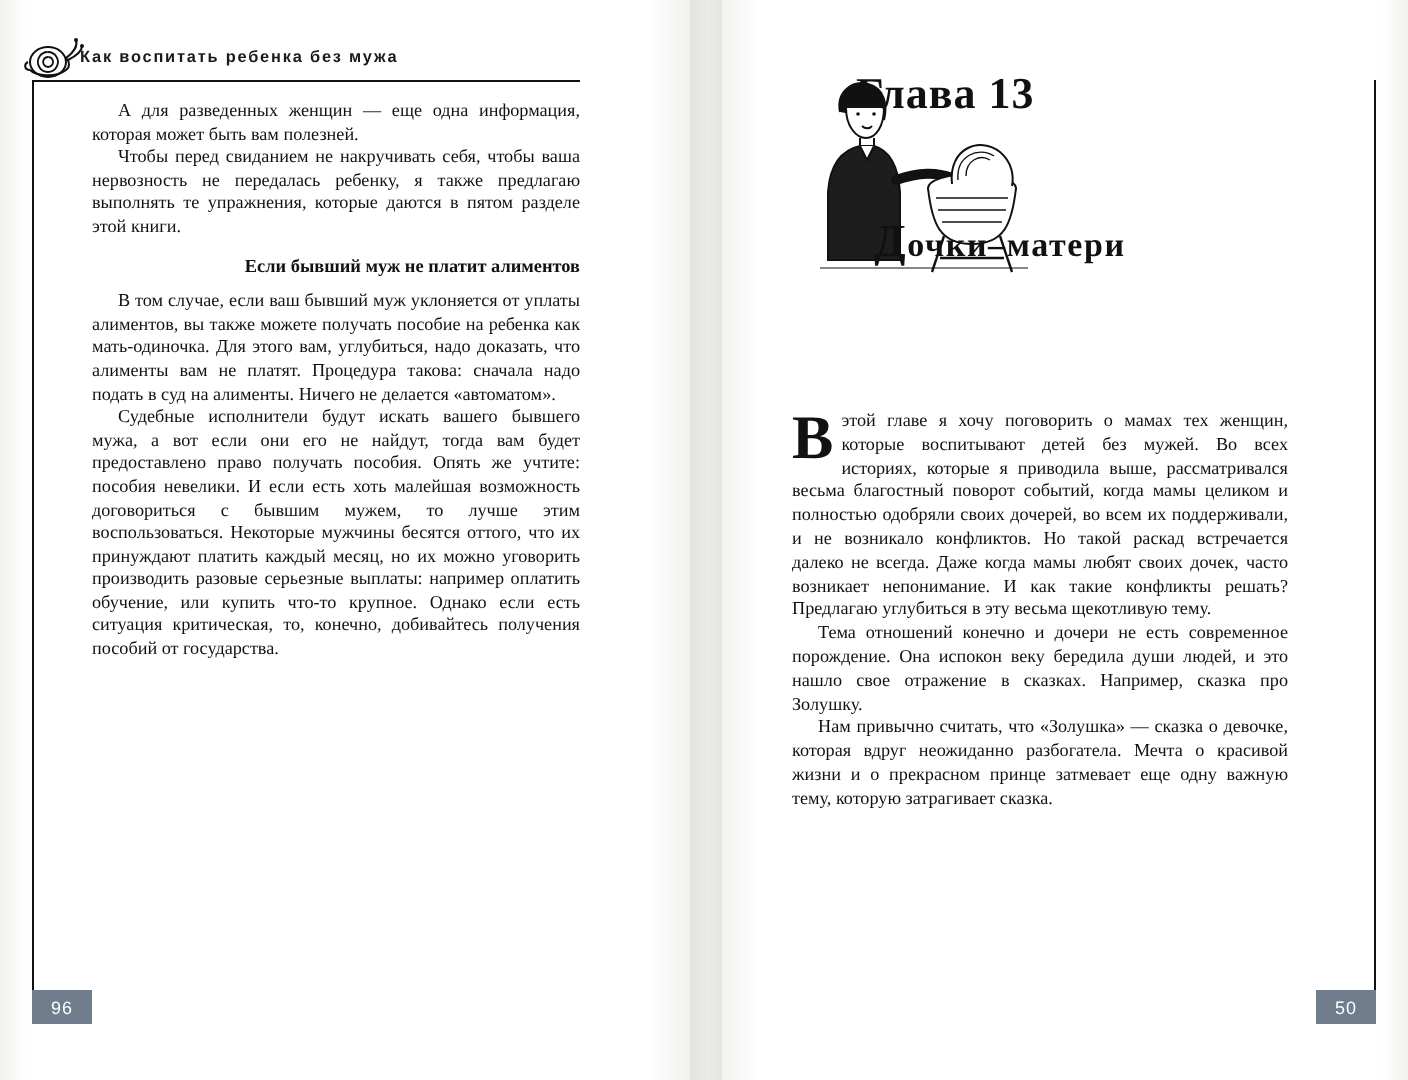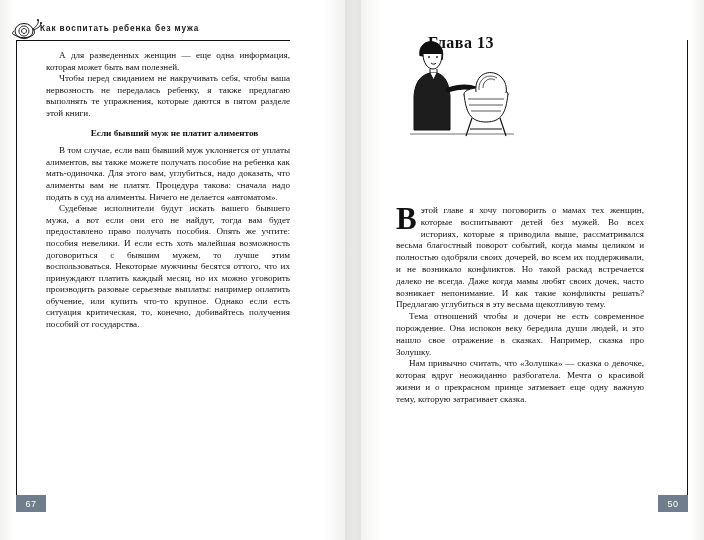--- a/index.html
+++ b/index.html
@@ -81,21 +81,21 @@
   }
   .left-col p {
     margin: 0;
     text-indent: 13px;
   }
   .left-col p.sub {
     text-indent: 13px;
     font-weight: bold;
     margin-top: 8px;
     margin-bottom: 6px;
-    text-align: center;
+    text-align: right;
     font-size: 9.2px;
   }
   .bold-run { font-weight: normal; }
   .folio-box-left {
     position: absolute;
     left: 16px; bottom: 28px;
     width: 30px; height: 17px;
     background: #6f7d8c;
     color: #ffffff;
     font-family: "Liberation Sans", sans-serif;
@@ -114,21 +114,21 @@
   .r-vert-rule {
     position: absolute;
     right: 16px; top: 40px;
     width: 1px; height: 455px;
     background: #111;
   }
   .chapter-title {
     position: absolute;
     left: 76px; top: 34px;
     font-family: "Liberation Serif", serif;
-    font-size: 16px;
+    font-size: 22px;
     font-weight: bold;
     color: #111;
     letter-spacing: 0.5px;
   }
   .chapter-name {
     position: absolute;
     left: 85px; top: 108px;
     font-family: "Liberation Serif", serif;
     font-size: 17px;
     font-weight: bold;
@@ -209,21 +209,21 @@
     <div class="vert-rule"></div>
 
     <div class="left-col">
       <p>А для разведенных женщин — еще одна информация, которая может быть вам полезней.</p>
       <p>Чтобы перед свиданием не накручивать себя, чтобы ваша нервозность не передалась ребенку, я также предлагаю выполнять те упражнения, которые даются в пятом разделе этой книги.</p>
       <p class="sub">Если бывший муж не платит алиментов</p>
       <p><span>В том случае, если ваш бывший муж уклоняется от уплаты алиментов, вы также можете получать пособие на ребенка как мать-одиночка. Для этого вам, углубиться, надо доказать, что алименты вам не платят. Процедура такова: </span><span class="bold-run">сначала надо подать в суд на алименты. Ничего не делается «автоматом».</span></p>
       <p>Судебные исполнители будут искать вашего бывшего мужа, а вот если они его не найдут, тогда вам будет предоставлено право получать пособия. Опять же учтите: пособия невелики. И если есть хоть малейшая возможность договориться с бывшим мужем, то лучше этим воспользоваться. Некоторые мужчины бесятся оттого, что их принуждают платить каждый месяц, но их можно уговорить производить разовые серьезные выплаты: например оплатить обучение, или купить что-то крупное. Однако если есть ситуация критическая, то, конечно, добивайтесь получения пособий от государства.</p>
     </div>
 
-    <div class="folio-box-left">67</div>
+    <div class="folio-box-left">96</div>
   </div>
 
   <div class="right-page">
 
     <div class="illustration">
       <svg width="130" height="115" viewBox="0 0 130 115" xmlns="http://www.w3.org/2000/svg">
 
         <g stroke="#111" fill="none" stroke-width="1">
 
           <path d="M30 26 C28 16 36 10 44 12 C52 14 54 22 52 30" fill="#111"></path>
@@ -255,26 +255,27 @@
           <path d="M93 58 C93 50 100 47 105 50" stroke-width="0.7"></path>
 
           <path d="M82 88 L76 106 M110 88 L116 106 M80 99 L112 99" stroke-width="1.2"></path>
         </g>
 
         <path d="M20 104 L124 104" stroke="#111" stroke-width="0.6" fill="none"></path>
       </svg>
     </div>
 
     <div class="chapter-title">Глава 13</div>
+    <div class="chapter-name"><span class="cap">Д</span><span>очки–матери</span></div>
 
     <div class="r-vert-rule"></div>
 
     <div class="right-col">
       <p class="first"><span class="dropcap">В</span><span>этой главе я хочу поговорить о мамах тех женщин, которые воспитывают детей без мужей. Во всех историях, которые я приводила выше, рассматривался весьма благостный поворот событий, когда мамы целиком и полностью одобряли своих дочерей, во всем их поддерживали, и не возникало конфликтов. Но такой раскад встречается далеко не всегда. Даже когда мамы любят своих дочек, часто возникает непонимание. И как такие конфликты решать? Предлагаю углубиться в эту весьма щекотливую тему.</span></p>
-      <p>Тема отношений чтобы и дочери не есть современное порождение. Она испокон веку бередила души людей, и это нашло свое отражение в сказках. Например, сказка про Золушку.</p>
+      <p>Тема отношений конечно и дочери не есть современное порождение. Она испокон веку бередила души людей, и это нашло свое отражение в сказках. Например, сказка про Золушку.</p>
       <p>Нам привычно считать, что «Золушка» — сказка о девочке, которая вдруг неожиданно разбогатела. Мечта о красивой жизни и о прекрасном принце затмевает еще одну важную тему, которую затрагивает сказка.</p>
     </div>
 
     <div class="folio-box-right">50</div>
   </div>
 
   <div class="gutter"></div>
 </div>
 
 </body></html>

